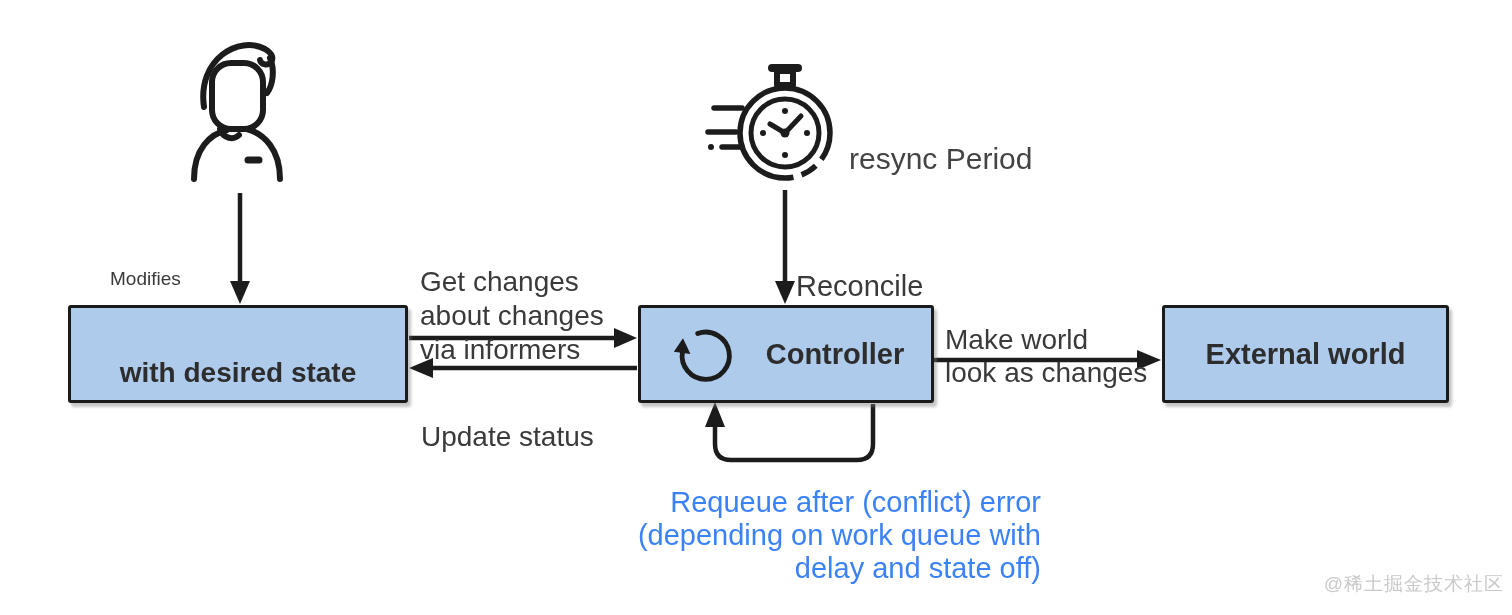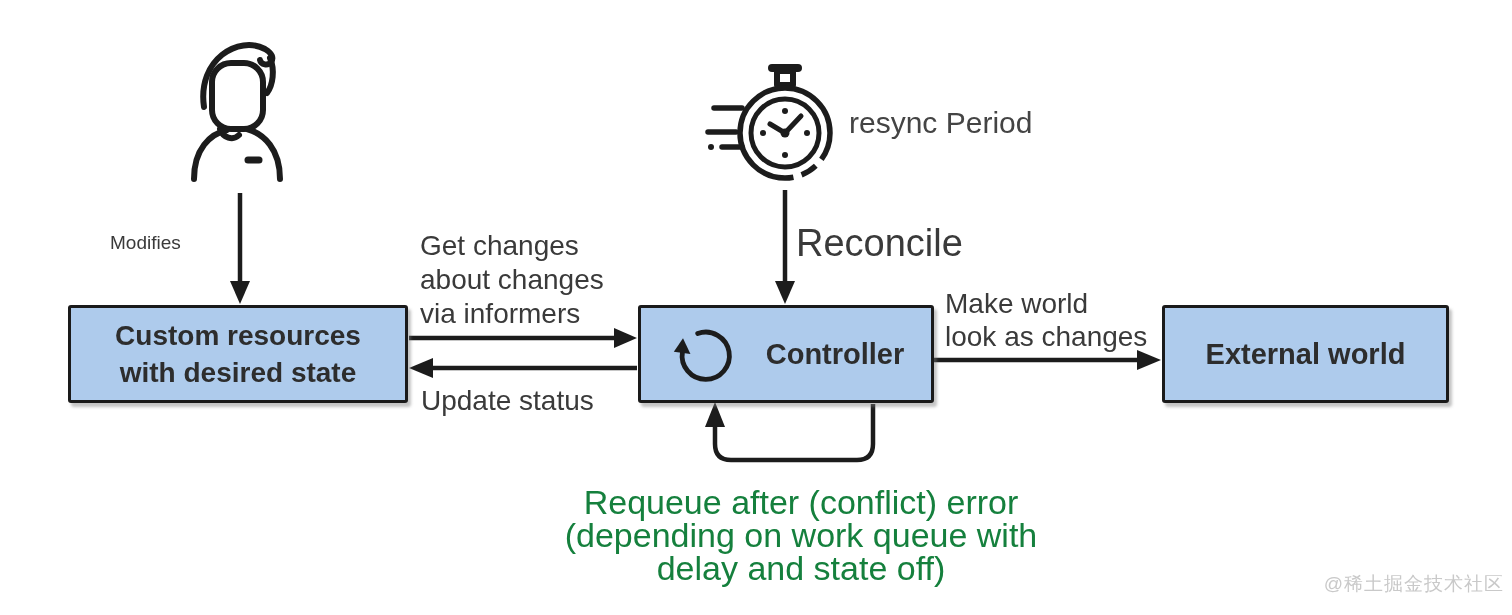--- a/index.html
+++ b/index.html
@@ -20,25 +20,25 @@
     display:flex;align-items:center;justify-content:center;
     color:#2d2d2d;font-weight:bold;font-size:28px;
     text-align:center;line-height:37px;
     box-sizing:border-box;
   }
   .node-controller{justify-content:flex-start;padding-left:28px;}
   .node-controller .node-text{flex:1;text-align:center;font-size:29px;}
   .node-external .node-text{font-size:29px;}
   .edge-label{
     position:absolute;color:#3a3a3a;font-size:28px;
-    white-space:nowrap;line-height:34px;
+    white-space:nowrap;line-height:34px;margin-top:36px;
   }
   .requeue{
     position:absolute;left:561px;top:486px;width:480px;
-    text-align:center;color:#15803d;font-size:34px;line-height:33px;
+    text-align:right;color:#3b82f6;font-size:29px;line-height:33px;
   }
   .watermark{
     position:absolute;right:8px;bottom:18px;
     color:#c9c9c9;font-size:19px;letter-spacing:1px;
   }
   .stroke{fill:none;stroke:#1c1c1c;stroke-linecap:round;stroke-linejoin:round;}
 </style>
 </head>
 <body>
 
@@ -105,21 +105,21 @@
     <circle cx="85" cy="75" r="4.5" fill="#1c1c1c"></circle>
 
     <line class="stroke" stroke-width="5.5" x1="14" y1="50" x2="42" y2="50"></line>
     <line class="stroke" stroke-width="5.5" x1="8" y1="74" x2="36" y2="74"></line>
     <circle cx="11" cy="89" r="3" fill="#1c1c1c"></circle>
     <line class="stroke" stroke-width="5.5" x1="22" y1="89" x2="42" y2="89"></line>
   </svg>
 
   <div class="node" style="left:68px;top:305px;width:340px;height:98px">
     <div class="node-text">
-      <span>Custom resources</span><br>
+      <br>
       <span>with desired state</span>
     </div>
   </div>
 
   <div class="node node-controller" style="left:638px;top:305px;width:296px;height:98px">
     <svg width="70" height="70" viewBox="0 0 80 80">
       <path d="M 32.8 16.6 A 27 27 0 1 1 15.4 37.3" fill="none" stroke="#1c1c1c" stroke-width="5.5" stroke-linecap="round"></path>
       <polygon points="16,22 5.5,37.5 24.5,40" fill="#1c1c1c"></polygon>
     </svg>
     <span class="node-text">Controller</span>
@@ -134,21 +134,21 @@
   <div class="edge-label" style="left:420px;top:229px">
     <div>Get changes</div>
     <div>about changes</div>
     <div>via informers</div>
   </div>
 
   <div class="edge-label" style="left:421px;top:384px">Update status</div>
 
   <div class="edge-label" style="left:849px;top:106px;font-size:30px;color:#444">resync Period</div>
 
-  <div class="edge-label" style="left:796px;top:226px;font-size:38px">Reconcile</div>
+  <div class="edge-label" style="left:796px;top:233px;font-size:29px">Reconcile</div>
 
   <div class="edge-label" style="left:945px;top:287px;line-height:33px">
     <div>Make world</div>
     <div>look as changes</div>
   </div>
 
   <div class="requeue">
     <div>Requeue after (conflict) error</div>
     <div>(depending on work queue with</div>
     <div>delay and state off)</div>

